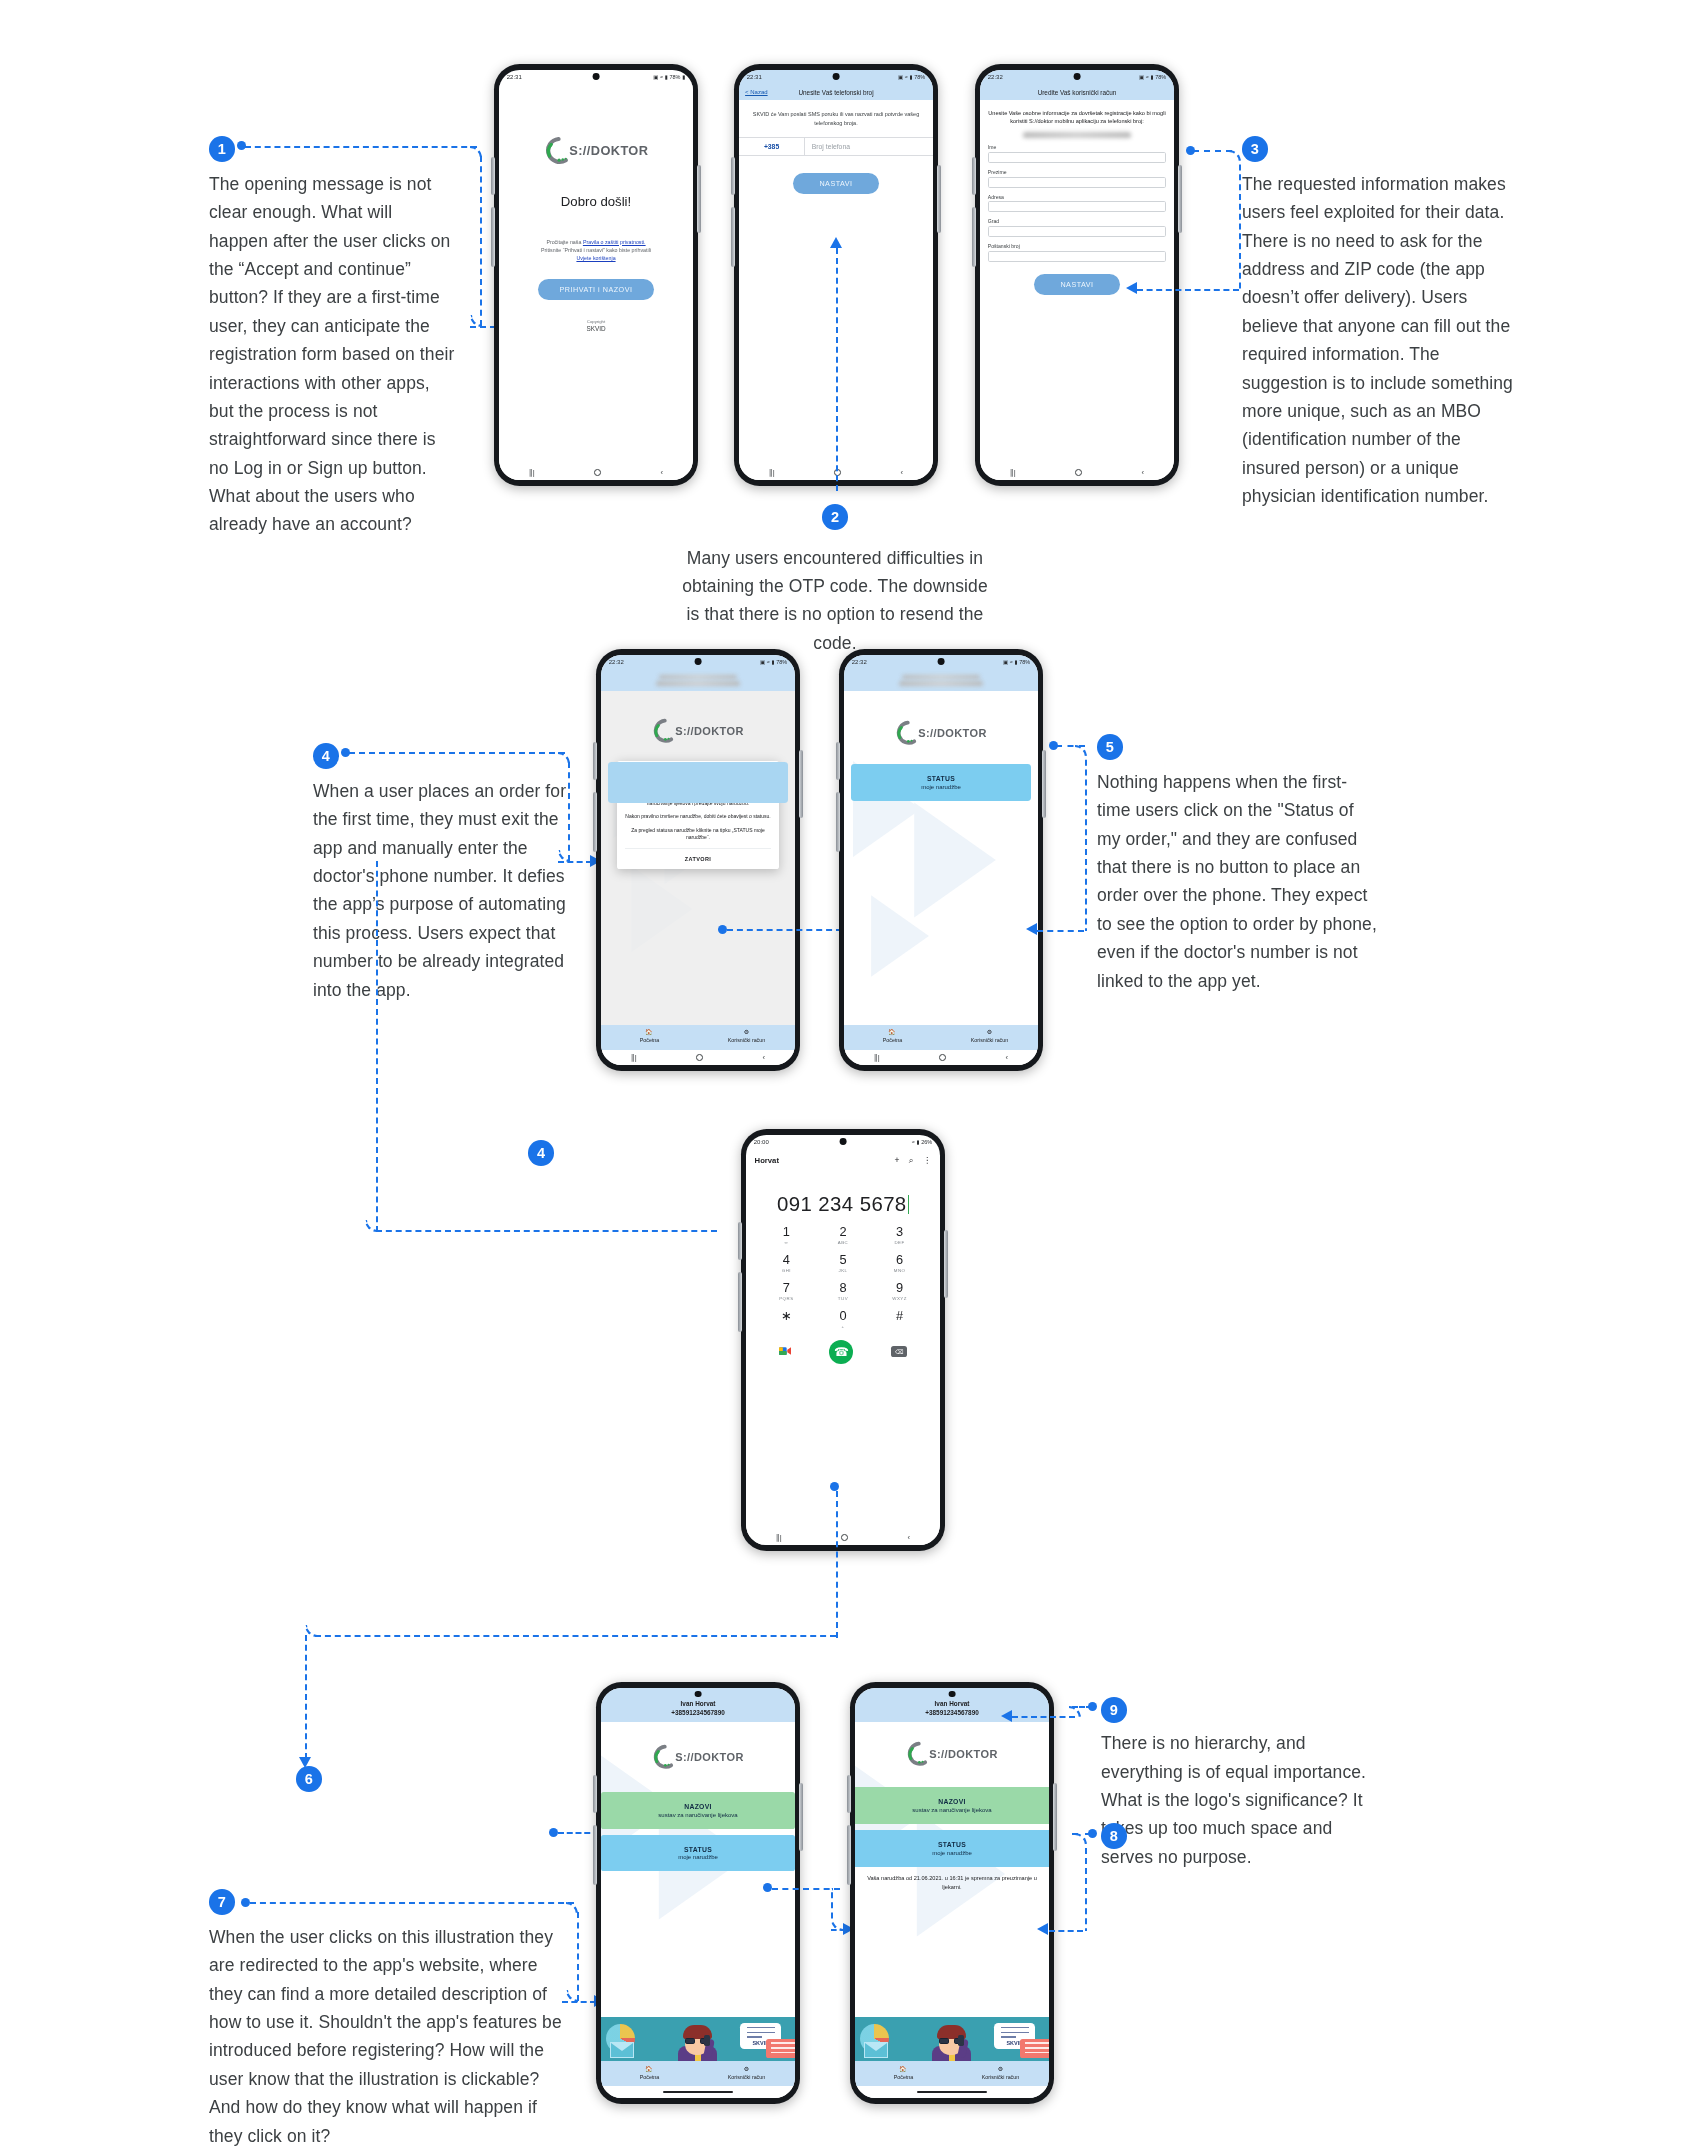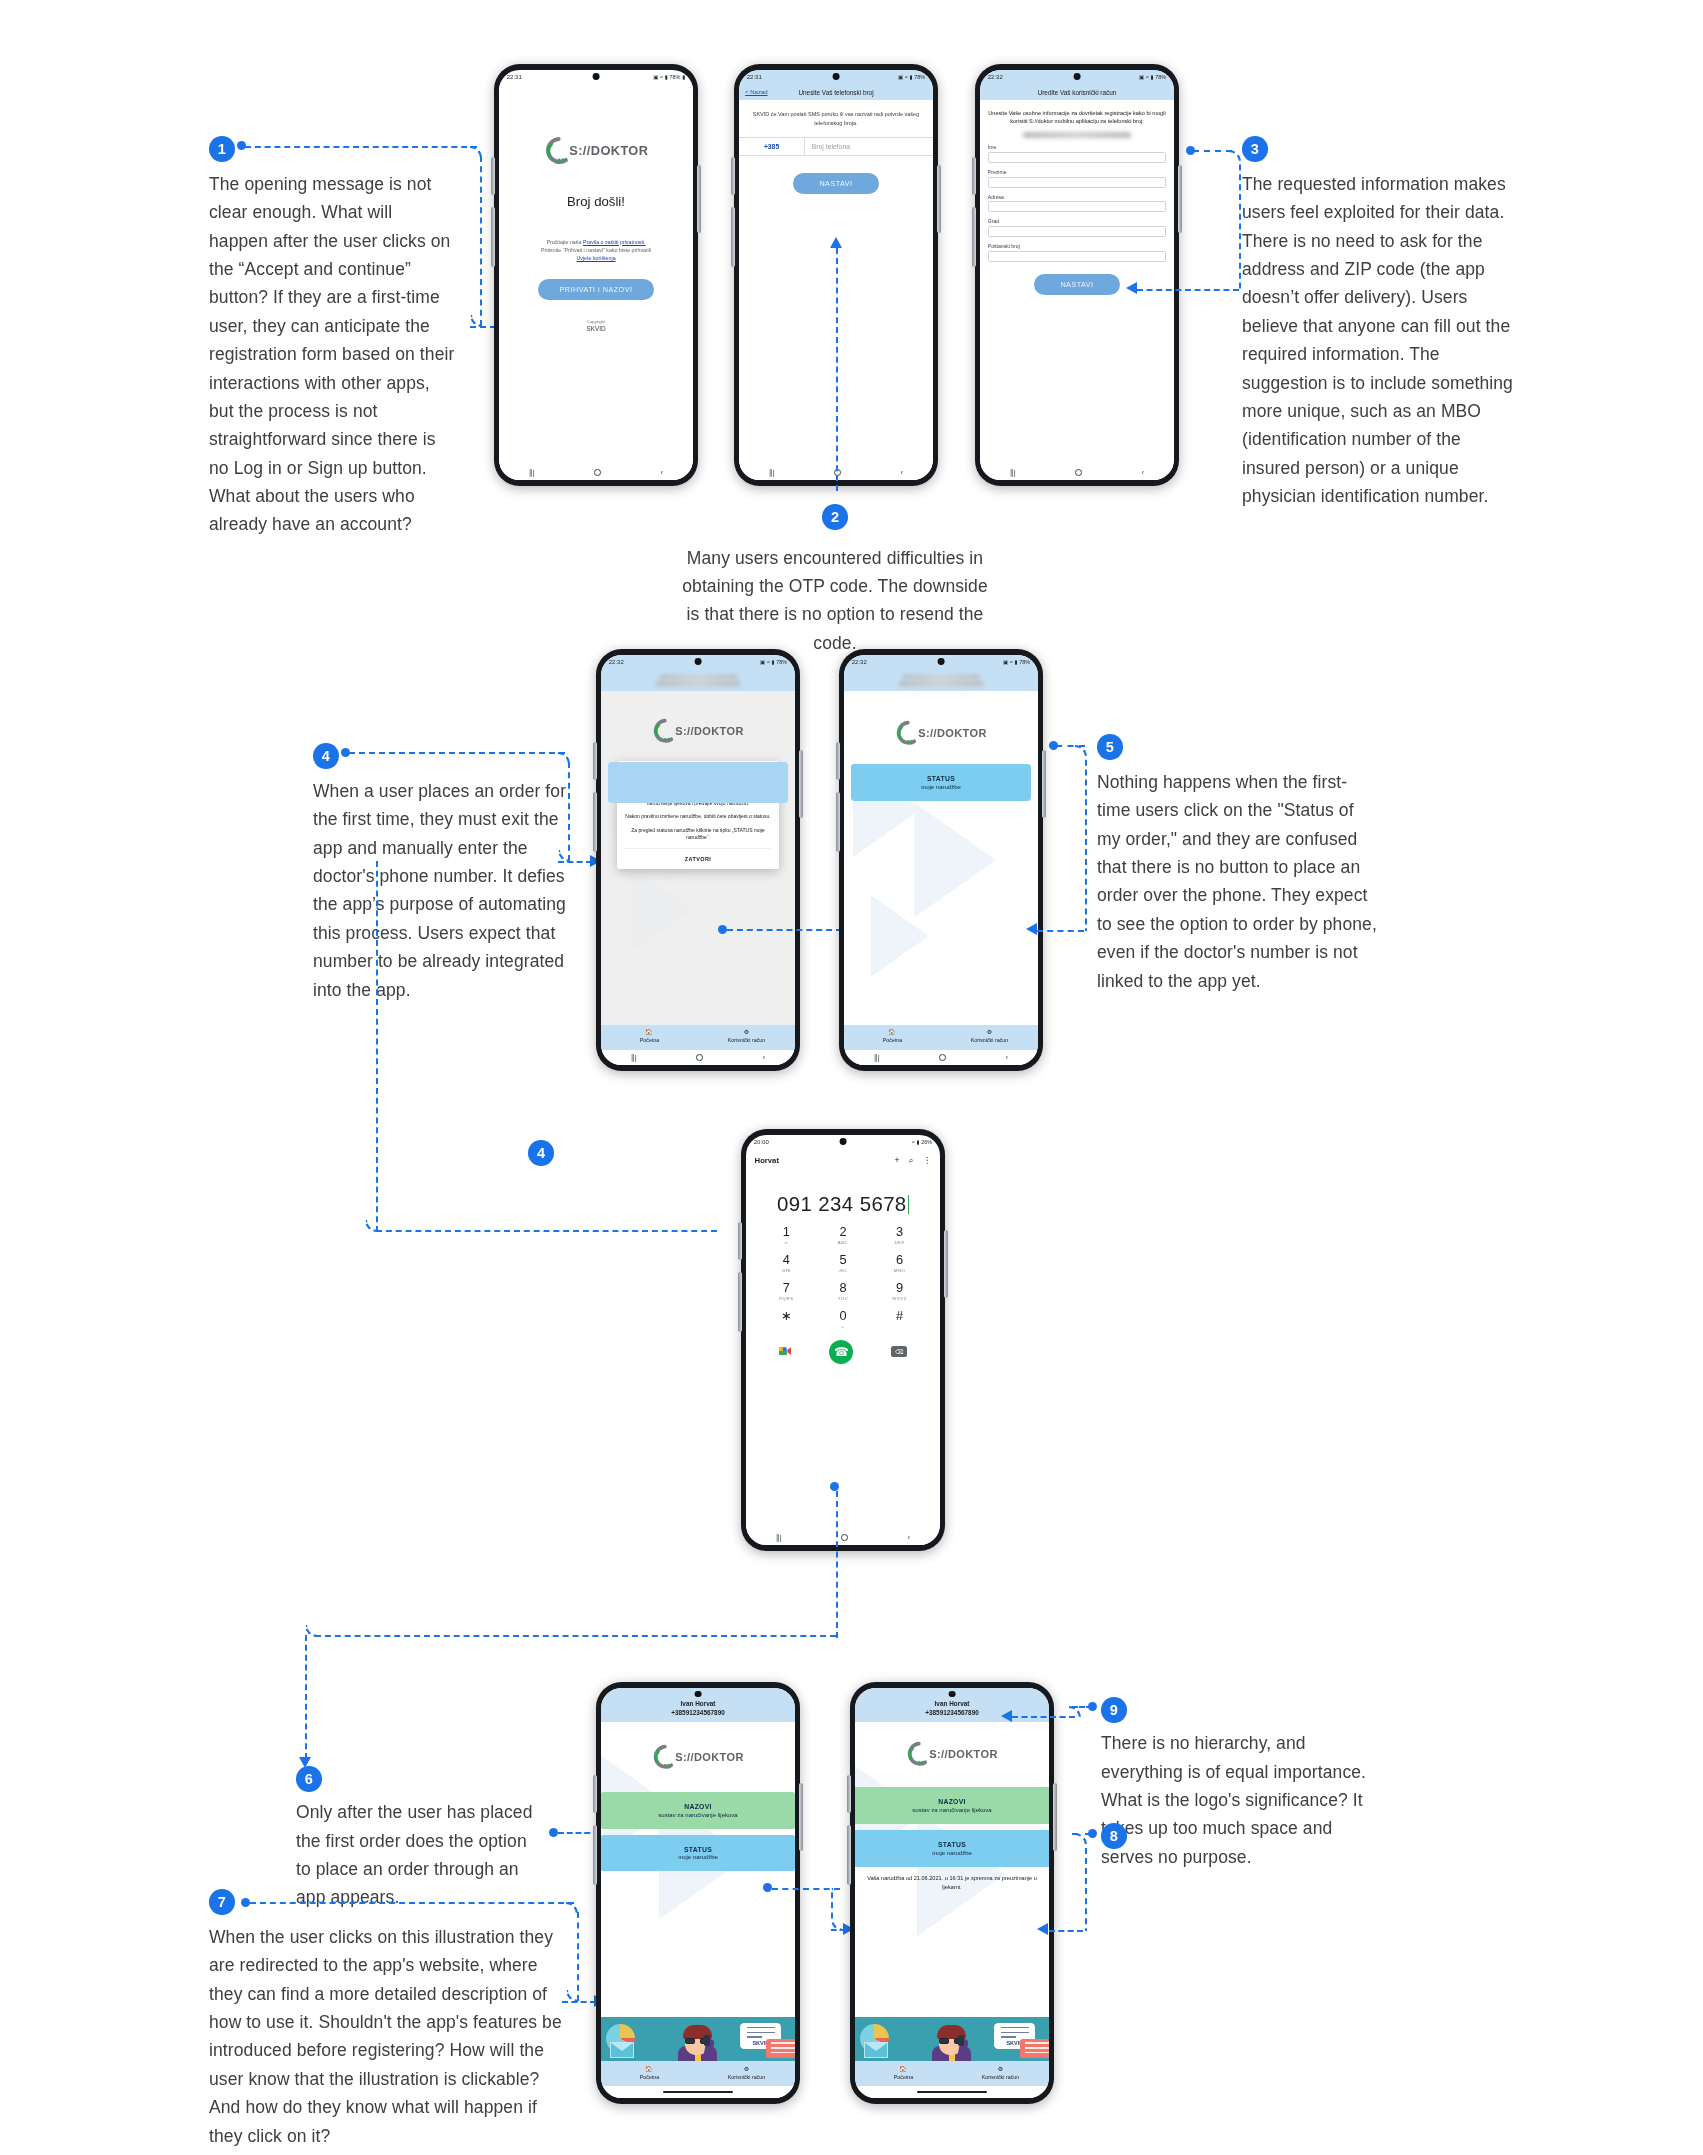--- a/index.html
+++ b/index.html
@@ -266,21 +266,21 @@
         <div class="logo-wrap">
           <svg width="29" height="29" viewBox="0 0 48 48">
             <path d="M24 5 A19 19 0 1 0 36 40" fill="none" stroke="#7b7f85" stroke-width="7" stroke-linecap="round"></path>
             <path d="M9 33 A17 17 0 0 1 12 14" fill="none" stroke="#2fa84f" stroke-width="5.5" stroke-linecap="round"></path>
             <circle cx="25" cy="40" r="2.6" fill="#2fa84f"></circle>
             <circle cx="31" cy="39" r="2" fill="#2fa84f"></circle>
             <circle cx="36" cy="37.5" r="1.5" fill="#2fa84f"></circle>
           </svg>
           <span class="logo-txt" style="margin-left:-3.4px;">S://DOKTOR</span>
         </div>
-        <div class="welcome-title" style="margin-top:29px;">Broj došli!</div>
+        <div class="welcome-title" style="margin-top:29px;">Dobro došli!</div>
         <div class="legal" style="margin-top:29px;">
           <span>Pročitajte naša </span><a href="#">Pravila o zaštiti privatnosti.</a><br>
           <span>Pritisnite “Prihvati i nastavi” kako biste prihvatili</span><br>
           <a href="#">Uvjete korištenja</a>
         </div>
         <button class="pill-btn" style="margin-top:17px;">PRIHVATI i NAZOVI</button>
         <div class="copy" style="margin-top:19px;">
           <span>Copyright</span>
           <b>SKVID</b>
         </div>
@@ -650,21 +650,20 @@
     <div class="dot" style="left:830px; top:1482px;"></div>
     <div class="v-dash" style="left:836px; top:1491px; height:147px;"></div>
     <div class="h-dash" style="left:315px; top:1635px; width:521px;"></div>
     <div class="corner-bl" style="left:305px; top:1625px; width:12px; height:12px;"></div>
     <div class="v-dash" style="left:305px; top:1635px; height:124px;"></div>
     <div class="arrow arrow-d" style="left:299px; top:1757px;"></div>
   </div>
 
   <div class="anno" style="left:296px; top:1766px; width:247px;">
     <div class="anno-badge">6</div>
-    <div class="anno-text" style="margin-top:6.8px;">Only after the user has placed the first order does the option to place an order through an app appears.</div>
   </div>
   <div class="conn">
     <div class="dot" style="left:549px; top:1828px;"></div>
     <div class="h-dash" style="left:558px; top:1832px; width:41px;"></div>
     <div class="arrow arrow-r" style="left:596px; top:1826px;"></div>
   </div>
 
   <div class="anno" style="left:209px; top:1889px; width:358px;">
     <div class="anno-badge">7</div>
     <div class="anno-text" style="margin-top:8.5px;">When the user clicks on this illustration they are redirected to the app's website, where they can find a more detailed description of how to use it. Shouldn't the app's features be introduced before registering? How will the user know that the illustration is clickable? And how do they know what will happen if they click on it?</div>

